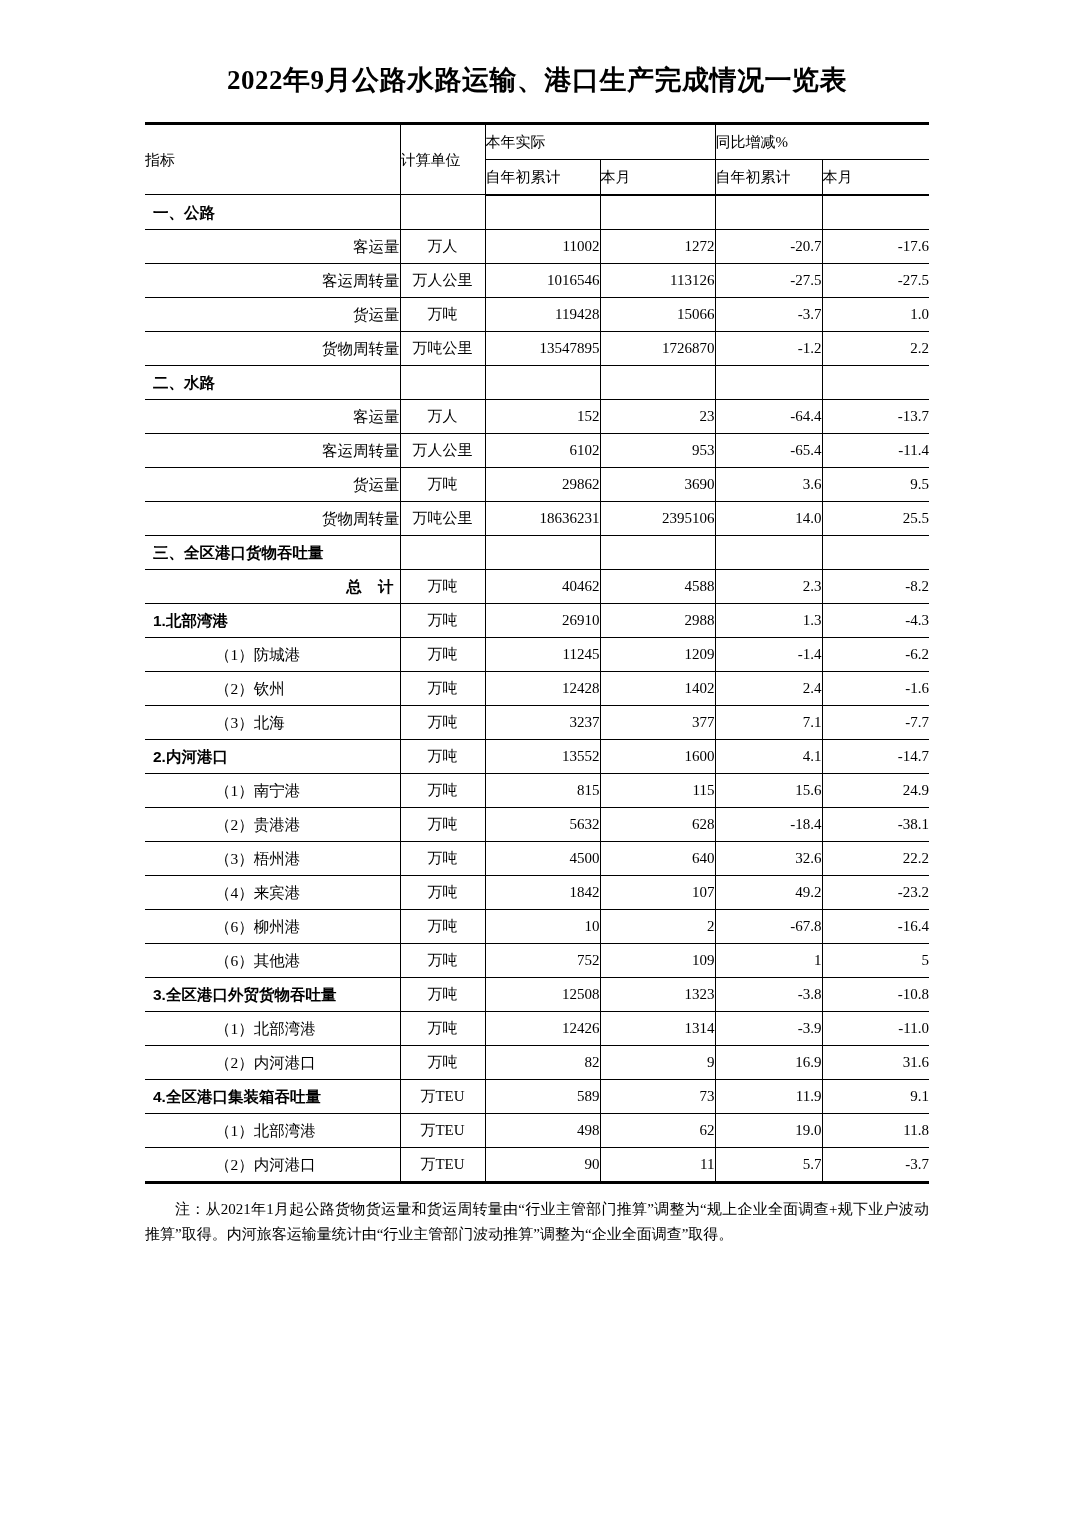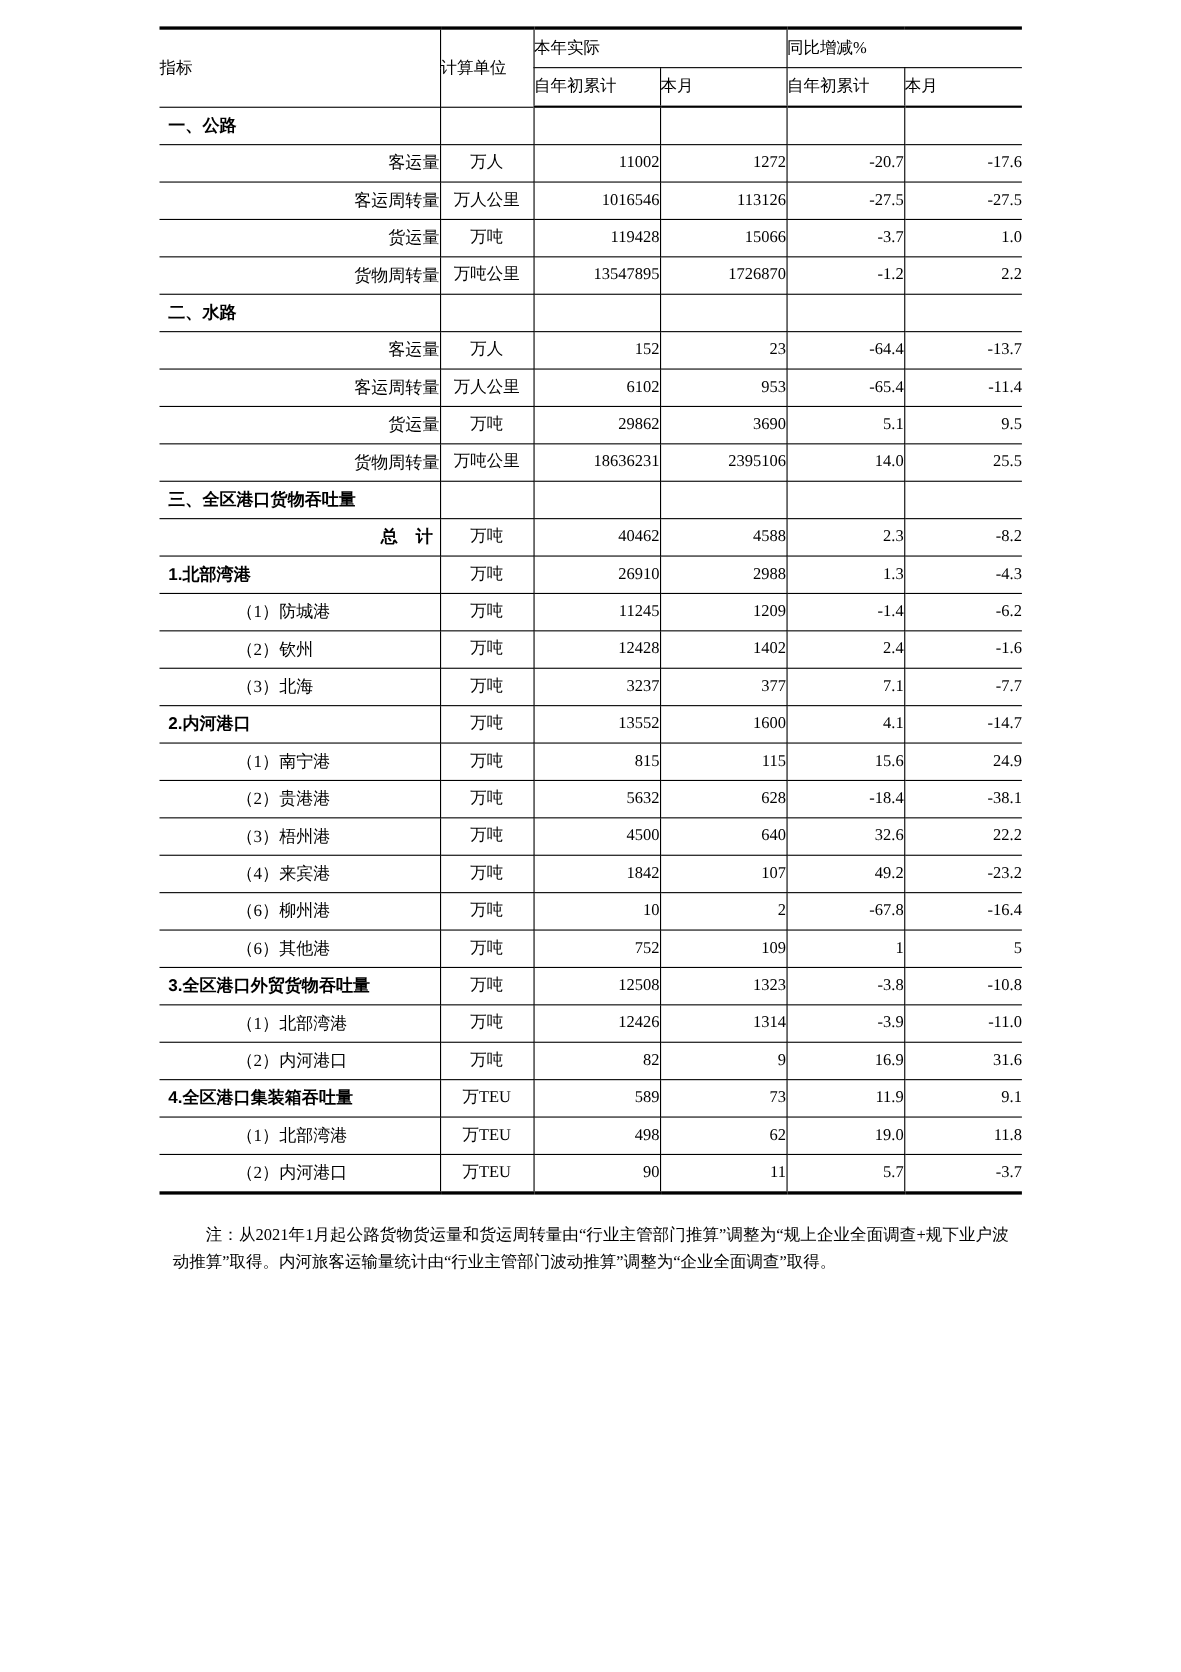--- a/index.html
+++ b/index.html
@@ -124,27 +124,28 @@
 
   .note {
     width: 784px;
     margin: 0 auto;
     padding-top: 13px;
     font-size: 15px;
     line-height: 1.65;
     text-align: justify;
     text-justify: inter-ideograph;
   }
-  .note p { margin: 12px; text-indent: 2em; }
+  .note p { margin: 0; text-indent: 2em; }
 </style>
 </head>
 <body>
 
 <div class="page">
 
+  <h1 class="doc-title">2022年9月公路水路运输、港口生产完成情况一览表</h1>
 
   <div class="table-wrap">
     <table class="stat">
       <colgroup>
         <col class="c-ind">
           <col class="c-unit">
           <col class="c-v1">
           <col class="c-v2">
           <col class="c-v3">
           <col class="c-v4">
@@ -226,21 +227,21 @@
             <td class="num">6102</td>
             <td class="num">953</td>
             <td class="num">-65.4</td>
             <td class="num">-11.4</td>
           </tr>
           <tr>
             <td class="lbl">货运量</td>
             <td class="unit">万吨</td>
             <td class="num">29862</td>
             <td class="num">3690</td>
-            <td class="num">5.1</td>
+            <td class="num">3.6</td>
             <td class="num">9.5</td>
           </tr>
           <tr>
             <td class="lbl">货物周转量</td>
             <td class="unit">万吨公里</td>
             <td class="num">18636231</td>
             <td class="num">2395106</td>
             <td class="num">14.0</td>
             <td class="num">25.5</td>
           </tr>

